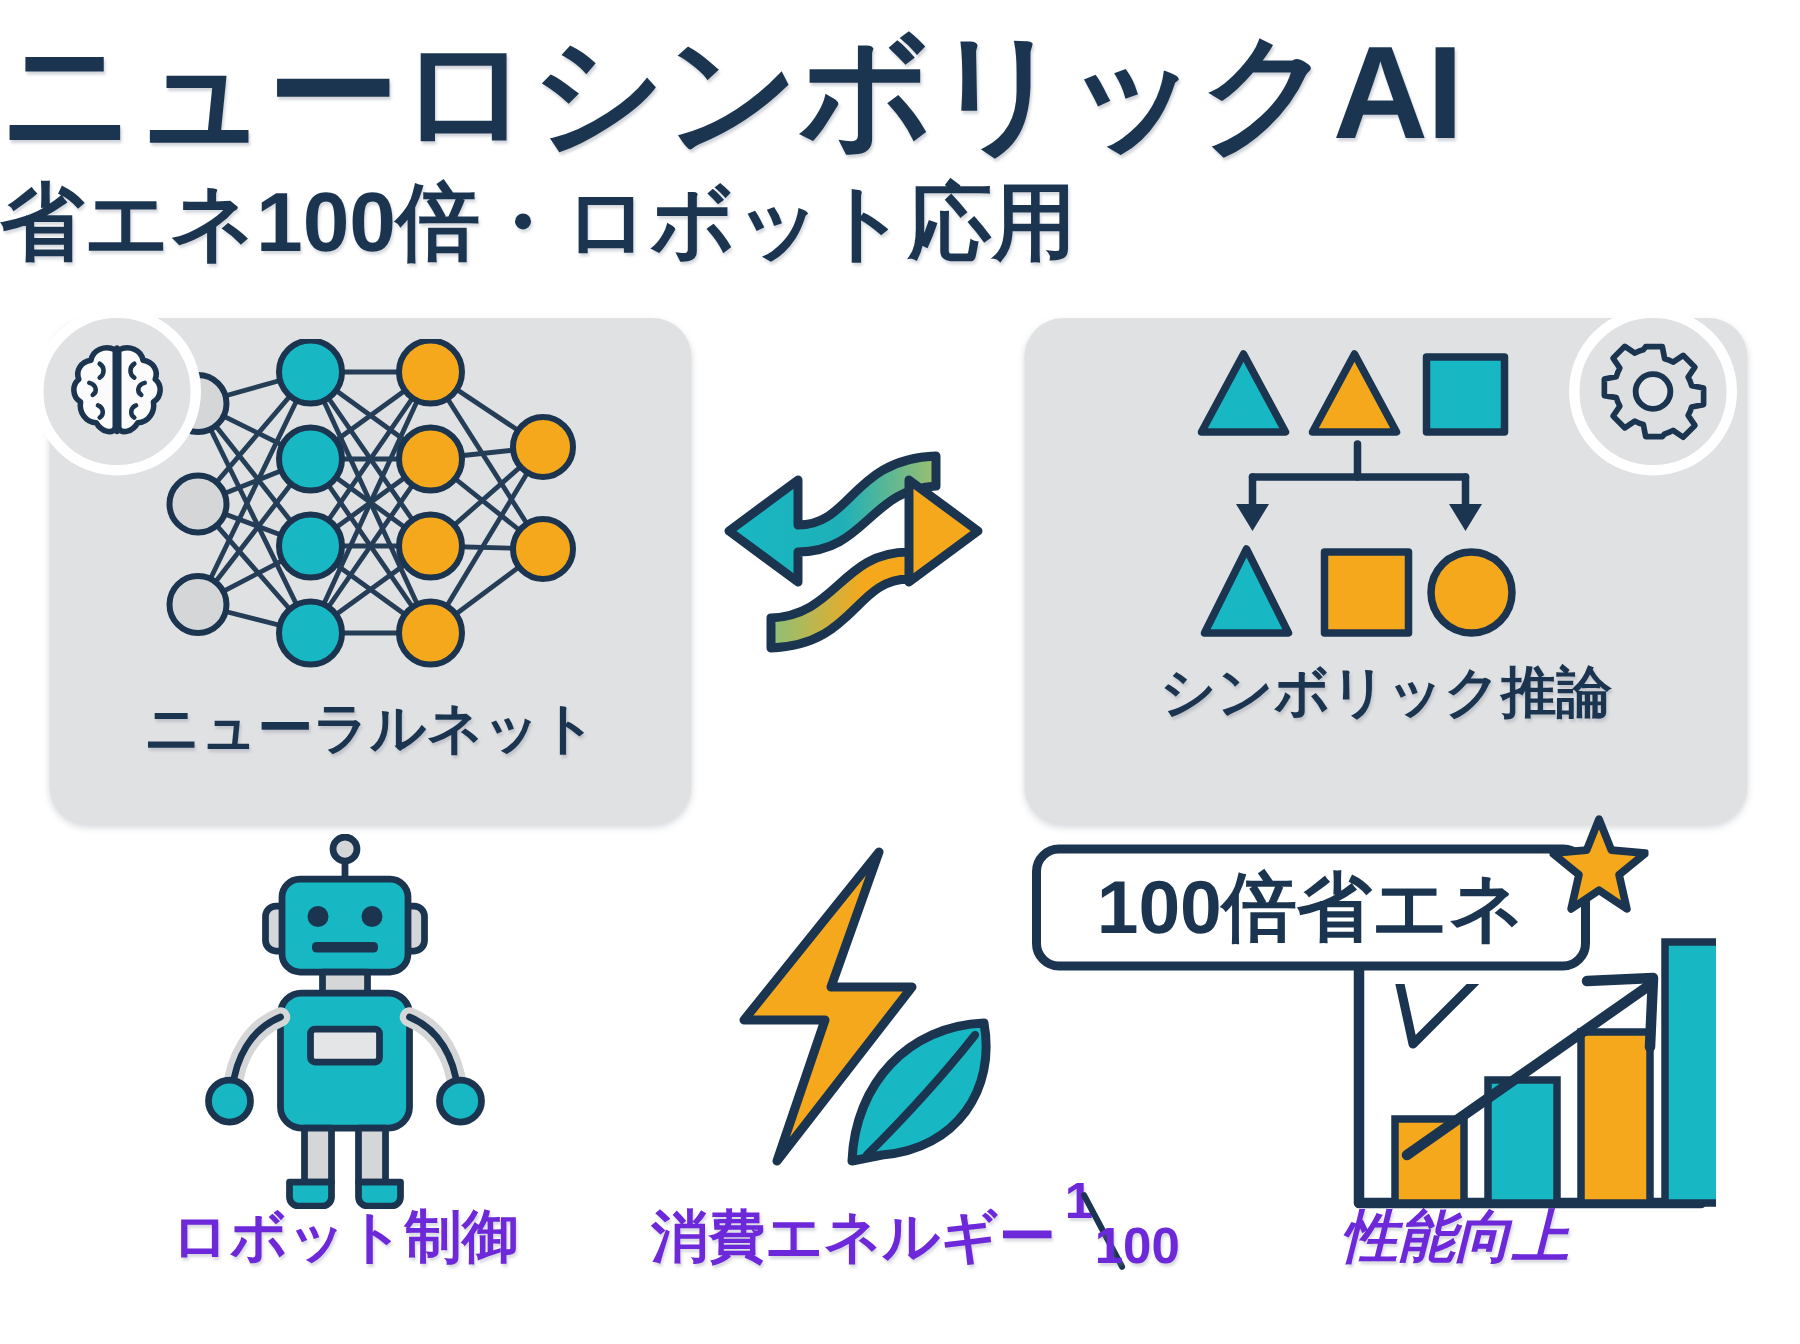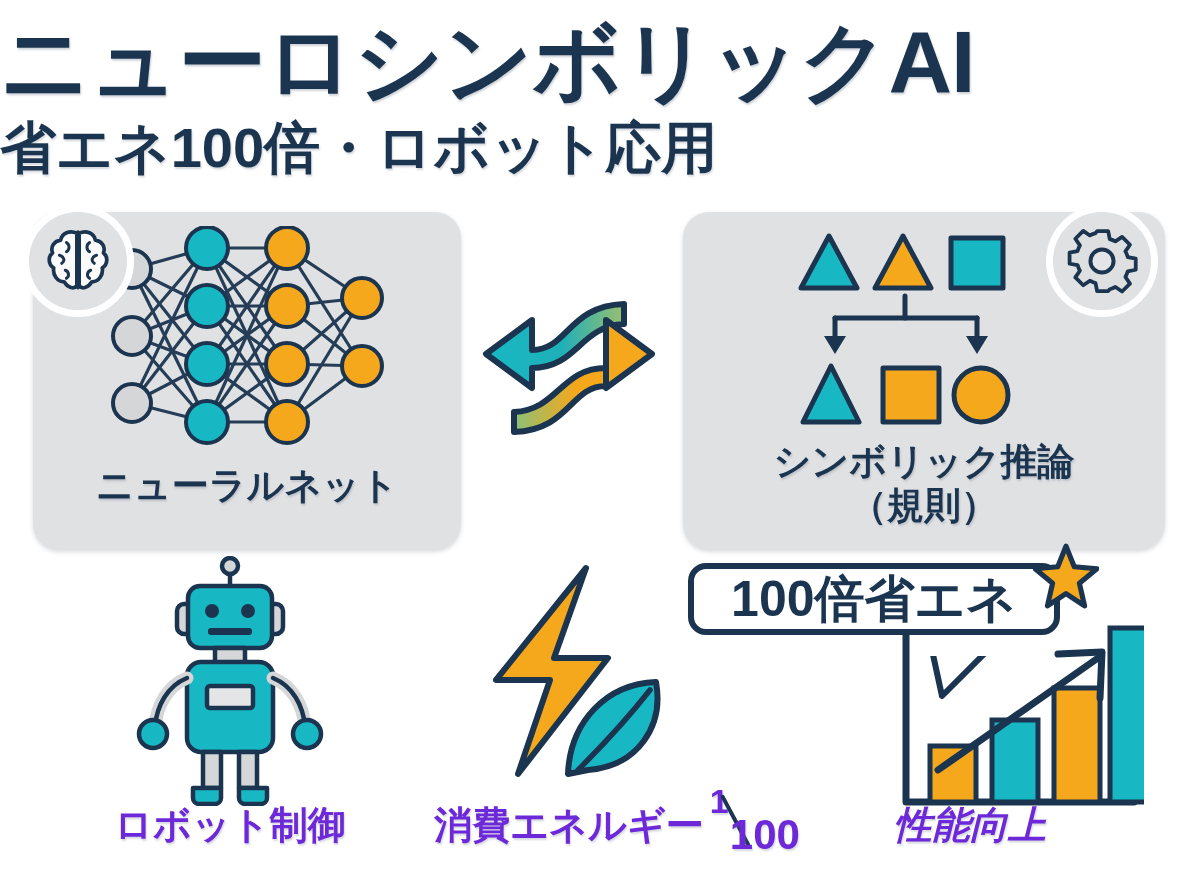--- a/index.html
+++ b/index.html
@@ -149,30 +149,30 @@
     left: 12px; top: 6px;
     width: 4px; height: 58px;
     background: #1b3550;
     transform: rotate(-28deg);
     transform-origin: top left;
     border-radius: 2px;
   }
   .fraction .den {
     position: absolute;
     left: 22px; top: 24px;
-    font-size: 42px; font-weight: bold;
+    font-size: 34px; font-weight: bold;
   }
 
   
   #speech-bubble {
     position: absolute;
     left: 688px;
     top: 563px;
     width: 372px;
-    height: 72px;
+    height: 84px;
     border: 6px solid #1b3550;
     border-radius: 18px;
     background: #ffffff;
     box-sizing: border-box;
     display: flex;
     align-items: center;
     justify-content: center;
   }
   #speech-text {
     font-size: 50px;
@@ -312,21 +312,20 @@
     <g stroke="#1b3550" stroke-width="5" stroke-linejoin="round">
 
       <polygon points="36,140 64,196 8,196" fill="#17b8c4"></polygon>
       <rect x="88" y="142" width="56" height="54" fill="#f5a81c"></rect>
       <circle cx="186" cy="169" r="27" fill="#f5a81c"></circle>
     </g>
   </svg>
 
   <div class="panel-label">
     <div>シンボリック推論</div>
-    <div>（規則）</div>
   </div>
 </div>
 
 <div class="badge-circle" id="badge-gear">
   <svg width="74" height="74" viewBox="0 0 64 64">
     <path d="M27 5 h10 l1.4 7.2 a20 20 0 0 1 5.1 2.1 l6-4.1 7.1 7.1 -4.1 6 a20 20 0 0 1 2.1 5.1
              l7.2 1.4 v10 l-7.2 1.4 a20 20 0 0 1 -2.1 5.1 l4.1 6 -7.1 7.1 -6-4.1 a20 20 0 0 1 -5.1 2.1
              L37 59 H27 l-1.4-7.2 a20 20 0 0 1 -5.1-2.1 l-6 4.1 -7.1-7.1 4.1-6 a20 20 0 0 1 -2.1-5.1
              L2.2 34.4 v-10 l7.2-1.4 a20 20 0 0 1 2.1-5.1 l-4.1-6 7.1-7.1 6 4.1 a20 20 0 0 1 5.1-2.1 Z" fill="#dedfe1" stroke="#1b3550" stroke-width="3.4" stroke-linejoin="round" transform="translate(0.5,0) scale(0.96) translate(1.4,1.4)"></path>
     <circle cx="32" cy="32" r="10" fill="#e4e5e7" stroke="#1b3550" stroke-width="3.4"></circle>

